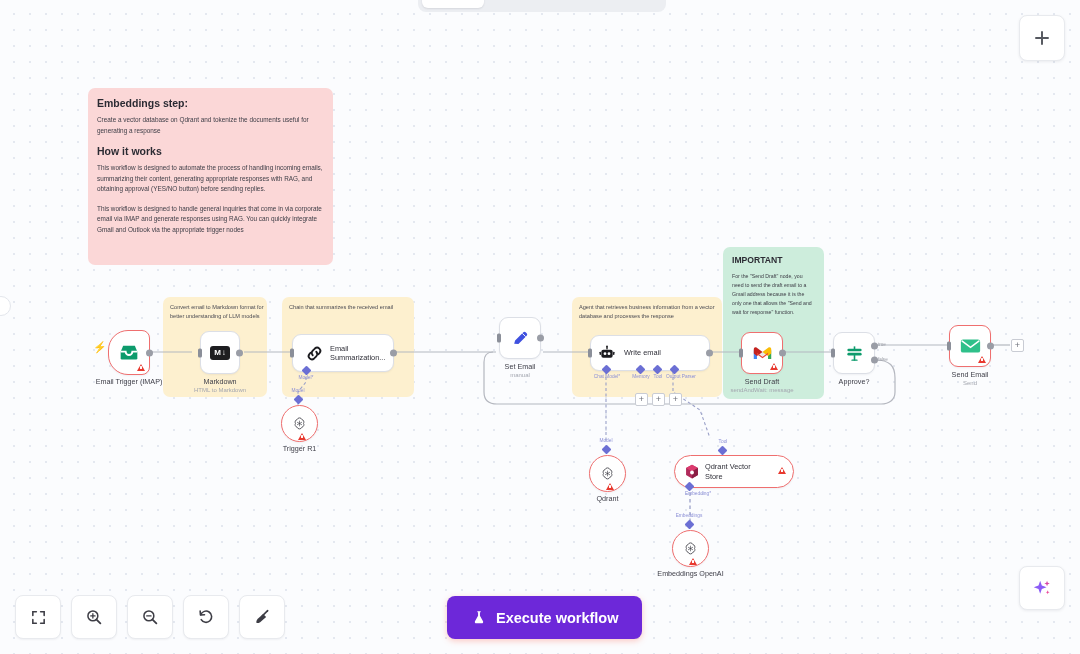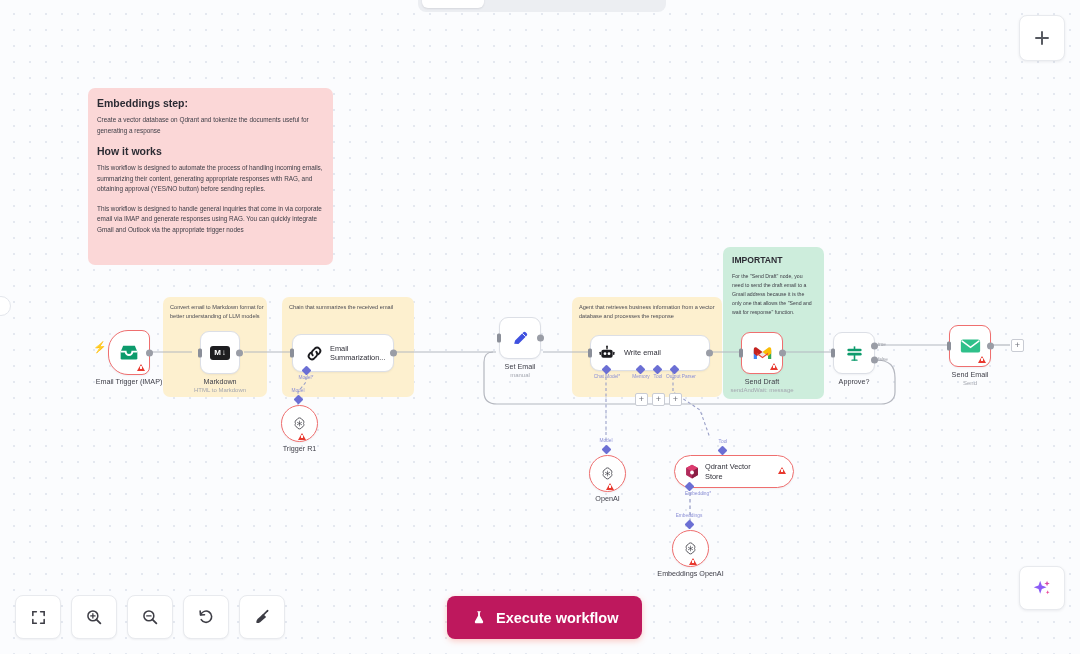--- a/index.html
+++ b/index.html
@@ -47,21 +47,21 @@
   #bottom-toolbar{position:absolute;left:15px;bottom:15px;display:flex;gap:10px;z-index:35;}
   .tool-btn{
     width:44px;height:42px;background:#fff;border:1px solid #e8eaee;border-radius:8px;
     display:flex;align-items:center;justify-content:center;
     box-shadow:0 1px 2px rgba(20,20,45,.05);
   }
   
   #execute-workflow-button{
     position:absolute;left:447px;bottom:15px;
     height:43px;padding:0 24px;border:none;border-radius:8px;
-    background:#be185d;color:#fff;font-size:14.5px;font-weight:600;
+    background:#6d28d9;color:#fff;font-size:14.5px;font-weight:600;
     font-family:"Liberation Sans",sans-serif;
     display:flex;align-items:center;gap:9px;cursor:pointer;
     box-shadow:0 2px 6px rgba(255,109,90,.35);z-index:35;
   }
   
   .sticky{position:absolute;border-radius:7px;z-index:2;}
   #sticky-main-flow{
     left:88px;top:88px;width:245px;height:177px;
     background:#fbd7d7;padding:0;
   }
@@ -361,21 +361,21 @@
 <div class="node" style="left:589px;top:455px;">
   <div class="conn-diamond" style="left:14px;top:-9px;"></div>
   <div class="conn-label" style="left:17px;top:-17px;">Model</div>
   <div class="node-circle">
     <svg width="15" height="15" viewBox="0 0 24 24">
       <path d="M12 3 a4 4 0 0 1 3.8 2.7 4 4 0 0 1 2.6 6.1 4 4 0 0 1 -2.6 6.1 4 4 0 0 1 -7.6 0 4 4 0 0 1 -2.6 -6.1 4 4 0 0 1 2.6 -6.1 A4 4 0 0 1 12 3z" fill="none" stroke="#3f3f46" stroke-width="1.3"></path>
       <path d="M12 7.5 v9 M8 9.8 l8 4.4 M16 9.8 l-8 4.4" fill="none" stroke="#3f3f46" stroke-width="1"></path>
     </svg>
     <div class="warn" style="right:11px;bottom:1px;"></div>
   </div>
-  <div class="node-label" style="top:39px;">OpenAI</div>
+  <div class="node-label" style="top:39px;">Qdrant</div>
 </div>
 
 <div class="node" style="left:674px;top:455px;">
   <div class="conn-diamond" style="left:45px;top:-8px;"></div>
   <div class="conn-label" style="left:49px;top:-16px;">Tool</div>
   <div class="node-pill" style="width:98px;height:31px;">
     <svg width="14" height="15" viewBox="0 0 22 24" style="margin-right:6px;">
       <path d="M11 1 L20.5 6.5 V17.5 L11 23 L1.5 17.5 V6.5 Z" fill="#b02a5b"></path>
       <path d="M11 1 L20.5 6.5 L11 12 L1.5 6.5 Z" fill="#dc3b6e"></path>
       <path d="M11 12 L20.5 6.5 V17.5 L11 23 Z" fill="#8b1e44"></path>

